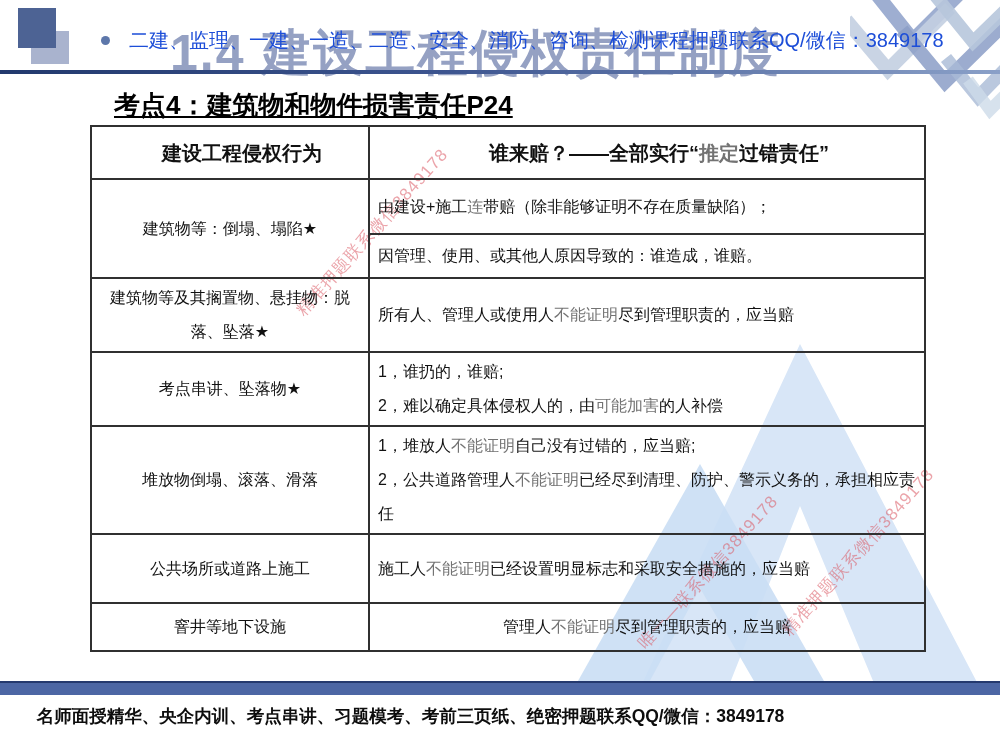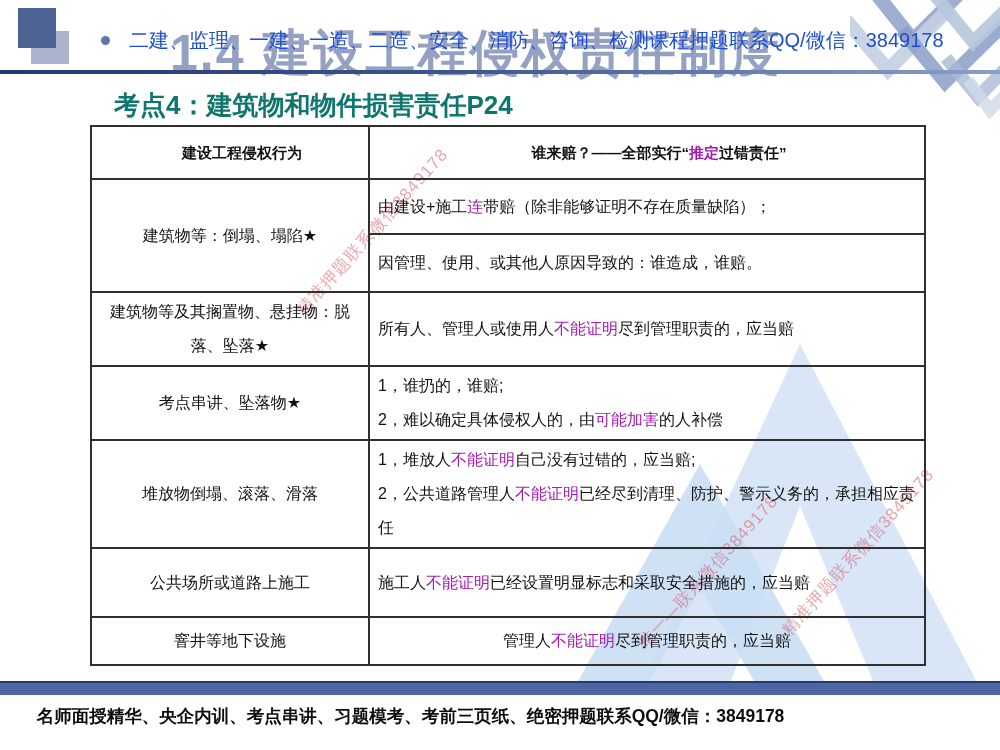--- a/index.html
+++ b/index.html
@@ -24,21 +24,21 @@
   .course-line{
     left:129px;top:27px;z-index:4;white-space:nowrap;
     font-size:20px;font-weight:400;color:#1d4ed8;
   }
   .top-rule{
     left:0;top:70px;width:1000px;height:4px;z-index:2;
     background:linear-gradient(90deg,#22396d 0%,#3d5590 45%,#8aa0c8 100%);
   }
   .chevrons{right:0;top:0;z-index:0;}
   
-  .kaodian{left:114px;top:88px;font-size:26px;font-weight:bold;color:#0f766e;z-index:5;white-space:nowrap;}
+  .kaodian{left:114px;top:88px;font-size:26px;font-weight:bold;color:#000000;z-index:5;white-space:nowrap;text-decoration:underline;}
   
   .bigA{left:560px;top:336px;z-index:0;}
   
   .wm{
     z-index:1;white-space:nowrap;font-size:17px;letter-spacing:1px;
     color:rgba(219,90,100,0.55);pointer-events:none;
     transform:translate(-50%,-50%) rotate(-48deg);
   }
   .wm1{left:372px;top:232px;}
   .wm2{left:708px;top:572px;}
@@ -48,25 +48,25 @@
     position:absolute;left:90px;top:125px;z-index:2;
     width:836px;border-collapse:collapse;table-layout:fixed;
     background:transparent;
   }
   table.liab th,table.liab td{
     border:2px solid #303030;
     font-size:16px;line-height:34px;vertical-align:middle;
     padding:2px 8px;background:transparent;
   }
   table.liab col.c1{width:278px;}
-  table.liab th{font-size:15px;font-weight:bold;text-align:center;padding-left:32px;}
+  table.liab th{font-size:20px;font-weight:bold;text-align:center;padding-left:32px;}
   td.lcell{text-align:center;}
   td.rcell{text-align:left;white-space:pre-wrap;}
   td.rcell.center{text-align:center;}
-  .red{color:#a21caf;}
+  .red{color:#737373;}
   
   .footer-bar{
     left:0;top:681px;width:1000px;height:14px;z-index:2;
     background:#4c66a4;border-top:2px solid #24396e;box-sizing:border-box;
   }
   .footer-line{
     left:0;top:704px;width:821px;z-index:3;text-align:center;
     font-size:17.5px;font-weight:600;color:#0d0d0d;
   }
 </style>
@@ -107,21 +107,21 @@
     </colgroup>
   <tbody>
       <tr style="height:53px">
     <th>建设工程侵权行为</th>
     <th><span>谁来赔？——全部实行“</span><span class="red">推定</span><span>过错责任”</span></th>
   </tr>
   <tr style="height:55px">
     <td class="lcell" rowspan="2">建筑物等：倒塌、塌陷★</td>
     <td class="rcell"><span>由建设+施工</span><span class="red">连</span><span>带赔（除非能够证明不存在质量缺陷）；</span></td>
   </tr>
-  <tr style="height:58px">
+  <tr style="height:44px">
     <td class="rcell"><span>因管理、使用、或其他人原因导致的：谁造成，谁赔。</span></td>
   </tr>
   <tr style="height:72px">
     <td class="lcell">建筑物等及其搁置物、悬挂物：脱落、坠落★</td>
     <td class="rcell"><span>所有人、管理人或使用人</span><span class="red">不能证明</span><span>尽到管理职责的，应当赔</span></td>
   </tr>
   <tr style="height:71px">
     <td class="lcell">考点串讲、坠落物★</td>
     <td class="rcell"><span>1，谁扔的，谁赔;
 2，难以确定具体侵权人的，由</span><span class="red">可能加害</span><span>的人补偿</span></td>

